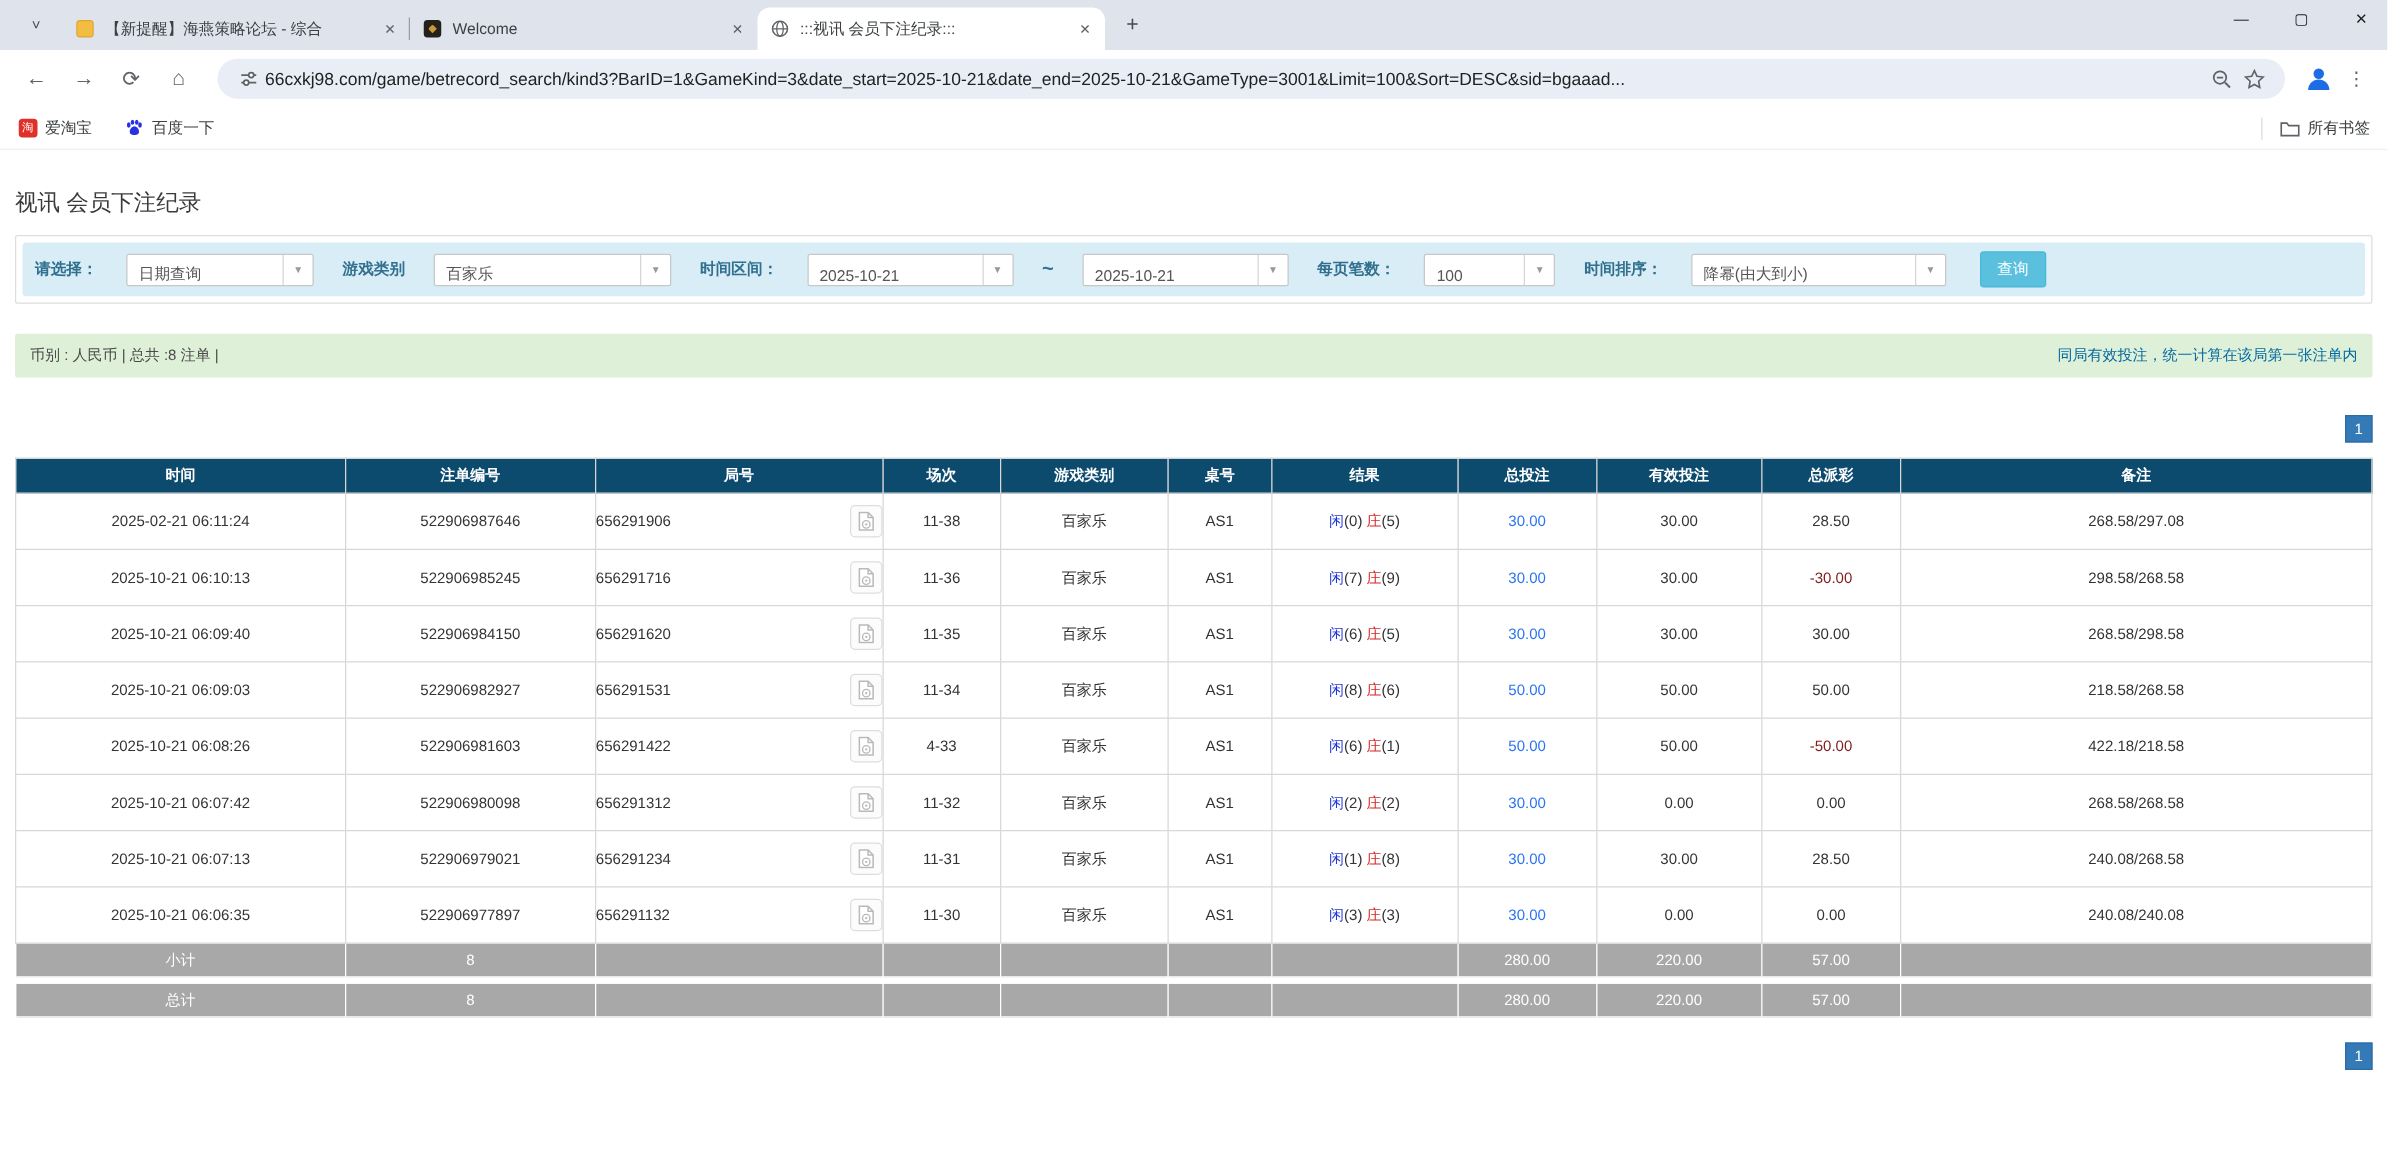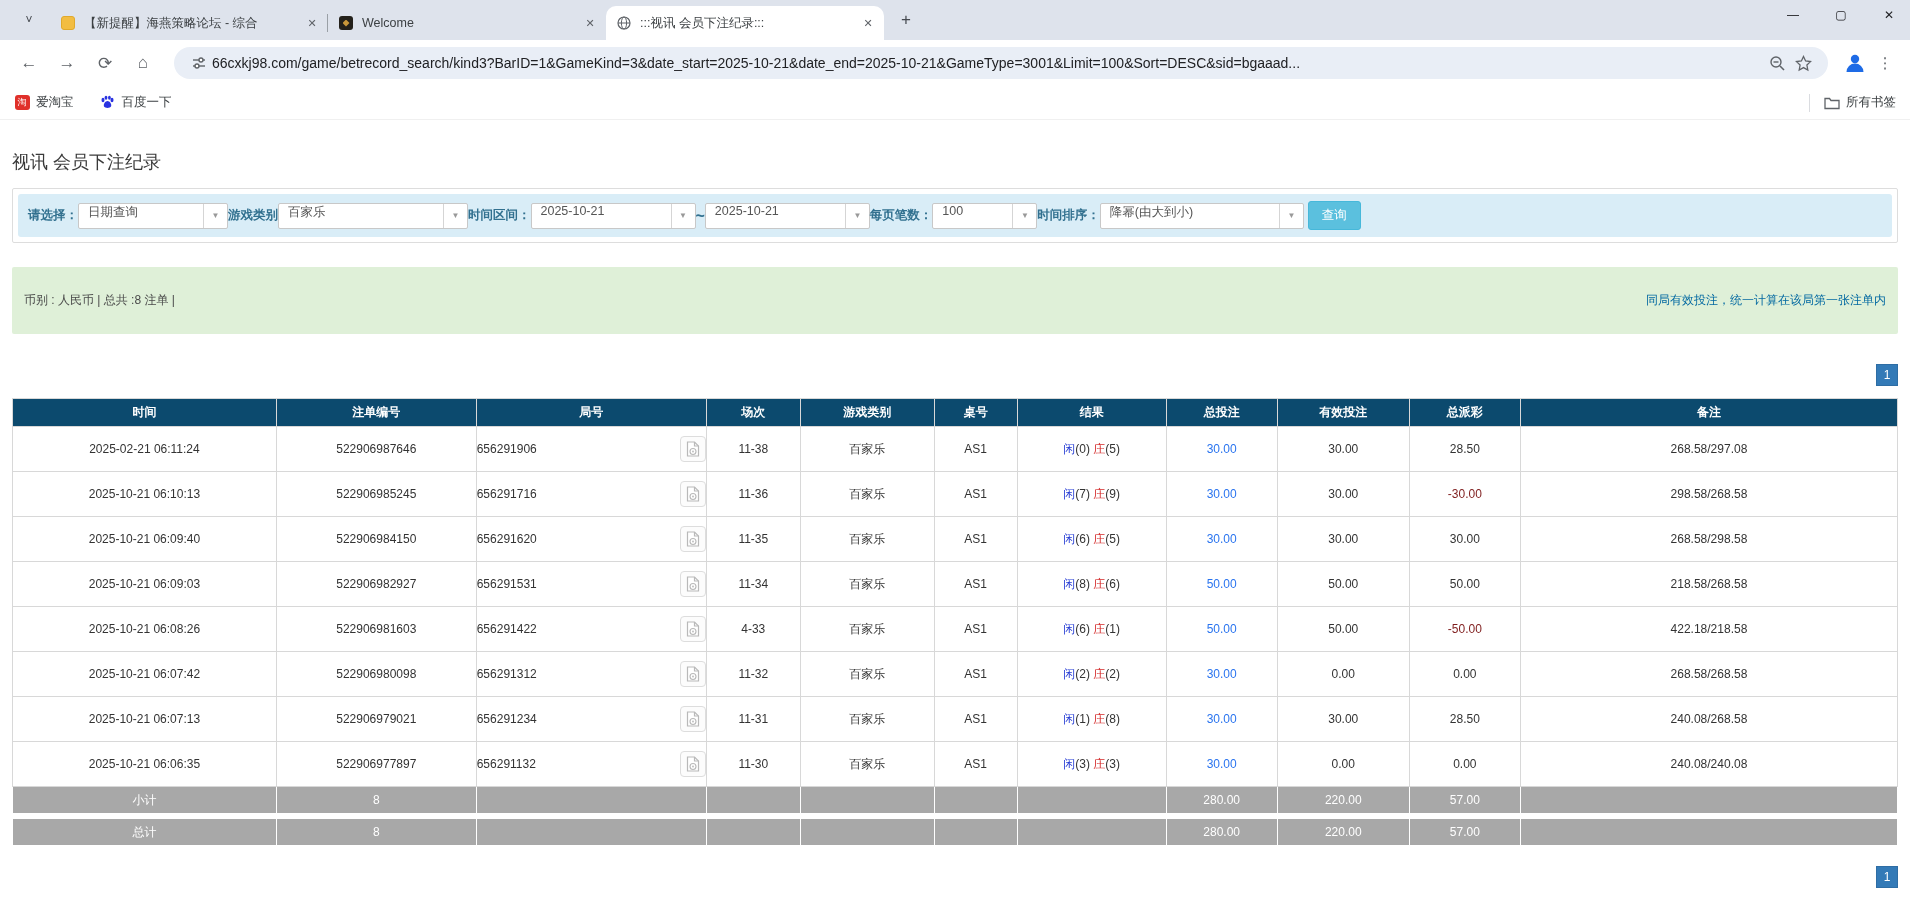--- a/index.html
+++ b/index.html
@@ -38,30 +38,30 @@
   .bm-ic { width:16px; height:16px; margin-right:6px; display:flex; align-items:center; justify-content:center; }
   .bm-tao { width:15px; height:15px; background:#e0302a; border-radius:3px; color:#fff; font-size:9px; display:flex; align-items:center; justify-content:center; }
   .bm-right { margin-left:auto; display:flex; align-items:center; }
   .bm-sep { width:1px; height:18px; background:#dadce0; margin-right:14px; }
 
   
   .page { background:#fff; padding:0 12px; }
   h1.page-title { font-size:18px; font-weight:400; color:#3a3a3a; padding:30px 0 14px 0; }
 
   .filter-outer { border:1px solid #ddd; background:#fff; padding:5px; border-radius:2px; }
-  .filter-bar { background:#d9edf7; border-radius:3px; display:flex; align-items:center; padding:7px 10px; gap:0; }
+  .filter-bar { background:#d9edf7; border-radius:3px; display:flex; align-items:center; padding:7px 10px; gap:23px; }
   .f-label { color:#31708f; font-weight:bold; font-size:12.5px; white-space:nowrap; }
-  .sel { background:#fff; border:1px solid #c8c8c8; height:26px; display:flex; align-items:flex-start; border-radius:2px; }
+  .sel { background:#fff; border:1px solid #c8c8c8; height:26px; display:flex; align-items:flex-end; border-radius:2px; }
   .sel .txt { padding:0 9px; font-size:12.5px; color:#555; flex:1; white-space:nowrap; overflow:hidden; }
   .sel .arr { width:24px; align-self:stretch; border-left:1px solid #d5d5d5; color:#999; font-size:8px; display:flex; align-items:center; justify-content:center; }
   .w140{width:150px;} .w190{width:190px;} .w165{width:165px;} .w105{width:105px;} .w170{width:204px;}
   .tilde { color:#31708f; font-weight:bold; }
   .btn-search { background:#5bc0de; border:1px solid #46b8da; color:#fff; font-size:12.5px; padding:5px 13px; border-radius:3px; margin-left:4px; }
 
-  .info-bar { margin-top:24px; background:#dff0d8; border-radius:2px; padding:25px 12px; display:flex; justify-content:space-between; font-size:12px; color:#4a4a4a; }
+  .info-bar { margin-top:24px; background:#dff0d8; border-radius:2px; padding:9px 12px; display:flex; justify-content:space-between; font-size:12px; color:#4a4a4a; }
   .info-right { color:#0369a1; }
 
   .pager-row { display:flex; justify-content:flex-end; }
   .pager-top { margin:30px 0 12px; }
   .pager-bottom { margin:20px 0 0; }
   .page-num { min-width:22px; height:22px; background:#337ab7; border:1px solid #2e6da4; color:#fff; font-size:12px;
               display:inline-flex; align-items:center; justify-content:center; }
 
   table.bet { width:100%; border-collapse:collapse; table-layout:fixed; font-size:12px; color:#333; }
   .bet th { background:#0c4a6e; color:#fff; font-weight:bold; height:28px; border:1px solid #d8d8d8; text-align:center; }

